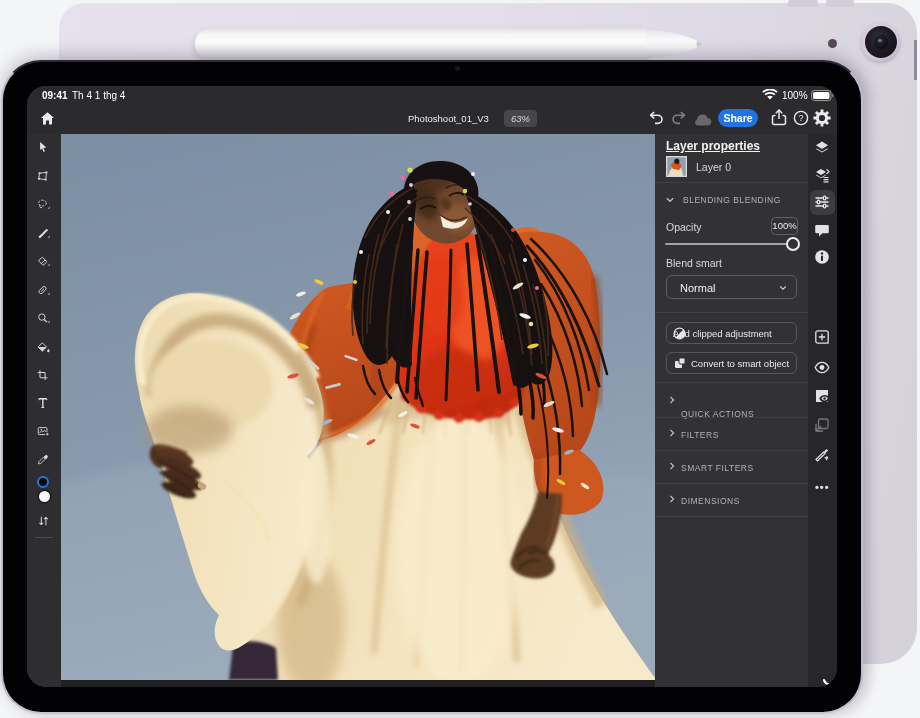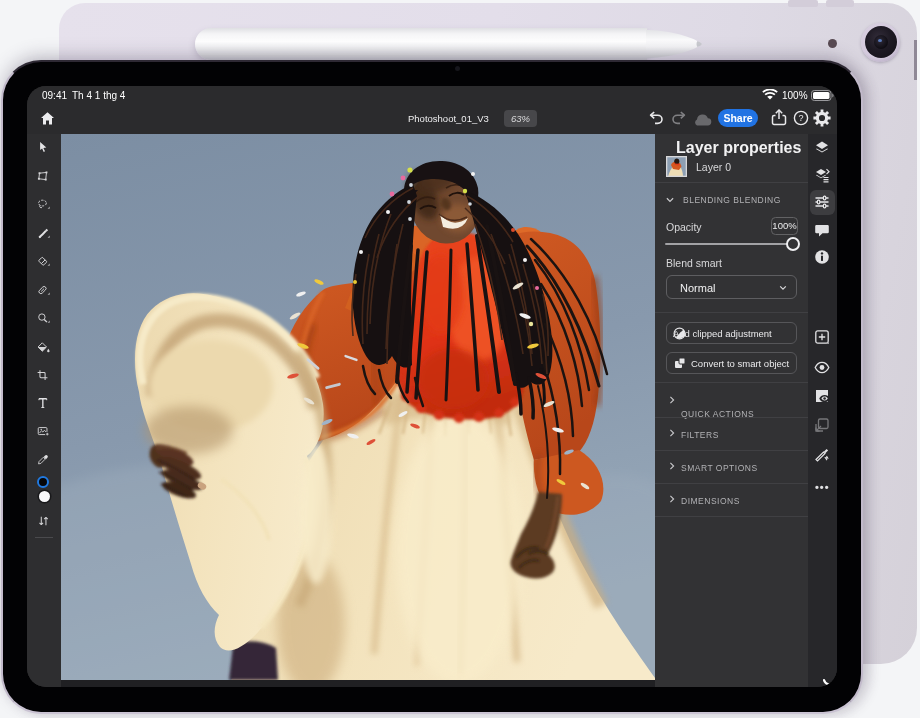--- a/index.html
+++ b/index.html
@@ -44,21 +44,21 @@
   .stat{color:#fff;font-size:10px;position:absolute;top:4px;}
   .tico{position:absolute;}
   .t-title{color:#ededee;font-size:9.5px;position:absolute;}
   .badge63{position:absolute;left:477px;top:24px;width:33px;height:17px;background:#47474a;border-radius:4px;
     color:#d8d8da;font-size:9.5px;text-align:center;line-height:17px;font-style:italic;}
   .sharebtn{position:absolute;left:691px;top:23px;width:40px;height:18px;border-radius:9.5px;background:#2173e3;
     color:#fff;font-size:10.5px;font-weight:bold;text-align:center;line-height:18px;}
 
   .sico{position:absolute;left:10px;width:14px;height:14px;}
 
-  .p-head{position:absolute;left:21px;top:5px;color:#f2f2f3;font-size:16px;font-weight:bold;}
+  .p-head{position:absolute;left:11px;top:5px;color:#f2f2f3;font-size:12px;font-weight:bold;text-decoration:underline;}
   .p-divider{position:absolute;left:0;width:153px;height:1px;background:#404043;}
   .p-label{position:absolute;color:#d8d8da;font-size:10.5px;}
   .p-caps{position:absolute;color:#b2b2b5;font-size:8.5px;letter-spacing:.5px;}
   .p-btn{position:absolute;left:11px;width:131px;height:22px;border:1px solid #565659;border-radius:6px;
     color:#e8e8e9;font-size:11px;}
   .chev{position:absolute;width:8px;height:8px;}
 </style>
 </head>
 <body>
 <div class="stage">
@@ -87,21 +87,21 @@
     </linearGradient>
       </defs>
     <path d="M0,0 C20,0 42,5.5 52.5,11.5 C55.5,13 55.5,15 52.5,16.5 C42,22.5 20,28 0,28 Z" fill="url(#tipg)"></path>
     <path d="M51.5,10.9 C54.2,12 55.8,13.3 55.8,14 C55.8,14.7 54.2,16 51.5,17.1 C50.2,15.7 50.2,12.3 51.5,10.9 Z" fill="#c9cacf"></path>
   </svg>
 
   <div class="ipad-front">
     <div style="position:absolute;left:452px;top:4px;width:5px;height:5px;border-radius:50%;background:#16161c;"></div>
     <div class="screen">
       <div class="topbar">
-        <div class="stat" style="left:15px;font-weight:normal;">09:41</div>
+        <div class="stat" style="left:15px;font-weight:bold;">09:41</div>
         <div class="stat" style="left:45px;">Th 4 1 thg 4</div>
         <svg class="tico" style="left:735px;top:3px;" width="16" height="12" viewBox="0 0 16 12">
           <path d="M8,10.6 L5.2,7.8 a4.4,4.4 0 0 1 5.6,0 Z" fill="#fff"></path>
           <path d="M3.1,5.7 a7.2,7.2 0 0 1 9.8,0" fill="none" stroke="#fff" stroke-width="1.7"></path>
           <path d="M0.8,3.2 a10.6,10.6 0 0 1 14.4,0" fill="none" stroke="#fff" stroke-width="1.7"></path>
         </svg>
         <div class="stat" style="left:755px;">100%</div>
         <svg class="tico" style="left:784px;top:4px;" width="23" height="11" viewBox="0 0 23 11">
           <rect x="0.5" y="0.5" width="19.5" height="10" rx="2.8" fill="none" stroke="#9a9a9d" stroke-width="1"></rect>
           <rect x="2" y="2" width="16.5" height="7" rx="1.6" fill="#fff"></rect>
@@ -545,21 +545,21 @@
         <div class="p-caps" style="left:26px;top:275px;">QUICK ACTIONS</div>
         <div class="p-divider" style="top:283px;"></div>
         <svg class="chev" style="left:13px;top:295px;" width="7" height="10" viewBox="0 0 7 10">
           <path d="M1.5,1 L5.5,5 L1.5,9" fill="none" stroke="#c9c9cc" stroke-width="1.4"></path>
         </svg>
         <div class="p-caps" style="left:26px;top:296px;">FILTERS</div>
         <div class="p-divider" style="top:316px;"></div>
         <svg class="chev" style="left:13px;top:328px;" width="7" height="10" viewBox="0 0 7 10">
           <path d="M1.5,1 L5.5,5 L1.5,9" fill="none" stroke="#c9c9cc" stroke-width="1.4"></path>
         </svg>
-        <div class="p-caps" style="left:26px;top:329px;">SMART OPTIONS</div>
+        <div class="p-caps" style="left:26px;top:329px;">SMART FILTERS</div>
         <div class="p-divider" style="top:349px;"></div>
         <svg class="chev" style="left:13px;top:361px;" width="7" height="10" viewBox="0 0 7 10">
           <path d="M1.5,1 L5.5,5 L1.5,9" fill="none" stroke="#c9c9cc" stroke-width="1.4"></path>
         </svg>
         <div class="p-caps" style="left:26px;top:362px;">DIMENSIONS</div>
         <div class="p-divider" style="top:382px;"></div>
       </div>
       <div class="rail">
         <div style="position:absolute;left:2px;top:56px;width:25px;height:25px;background:#3d3d40;border-radius:6px;"></div>
         <svg style="position:absolute;left:6px;top:6px;" width="16" height="16" viewBox="0 0 16 16">

